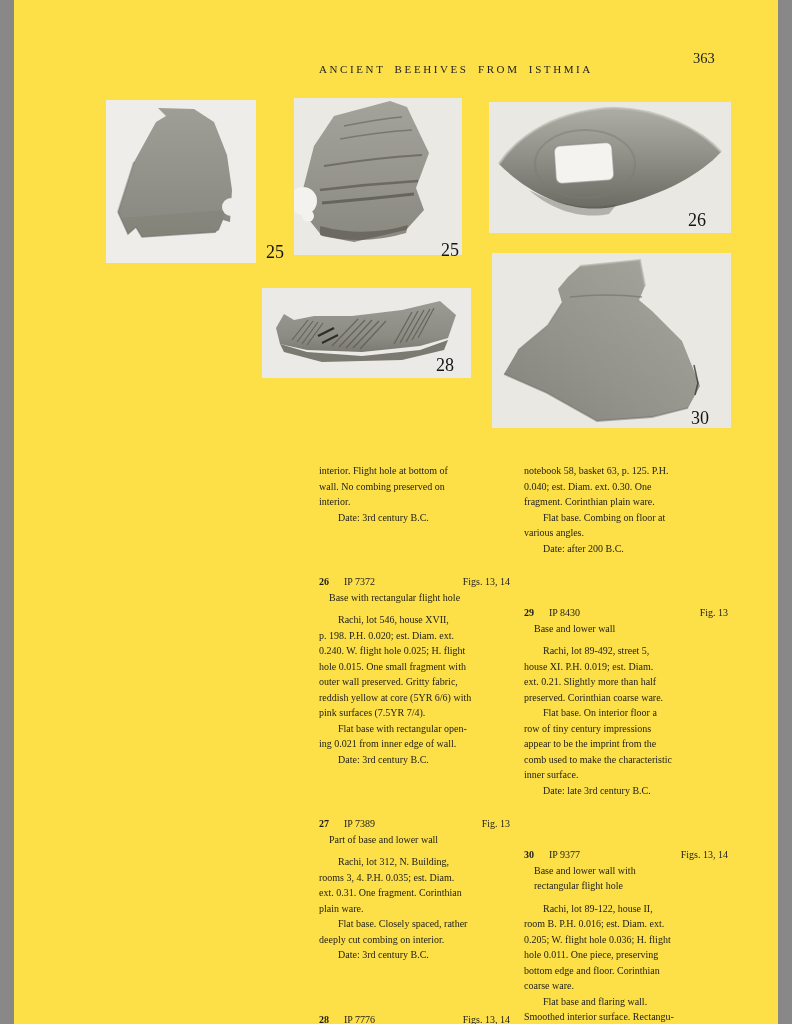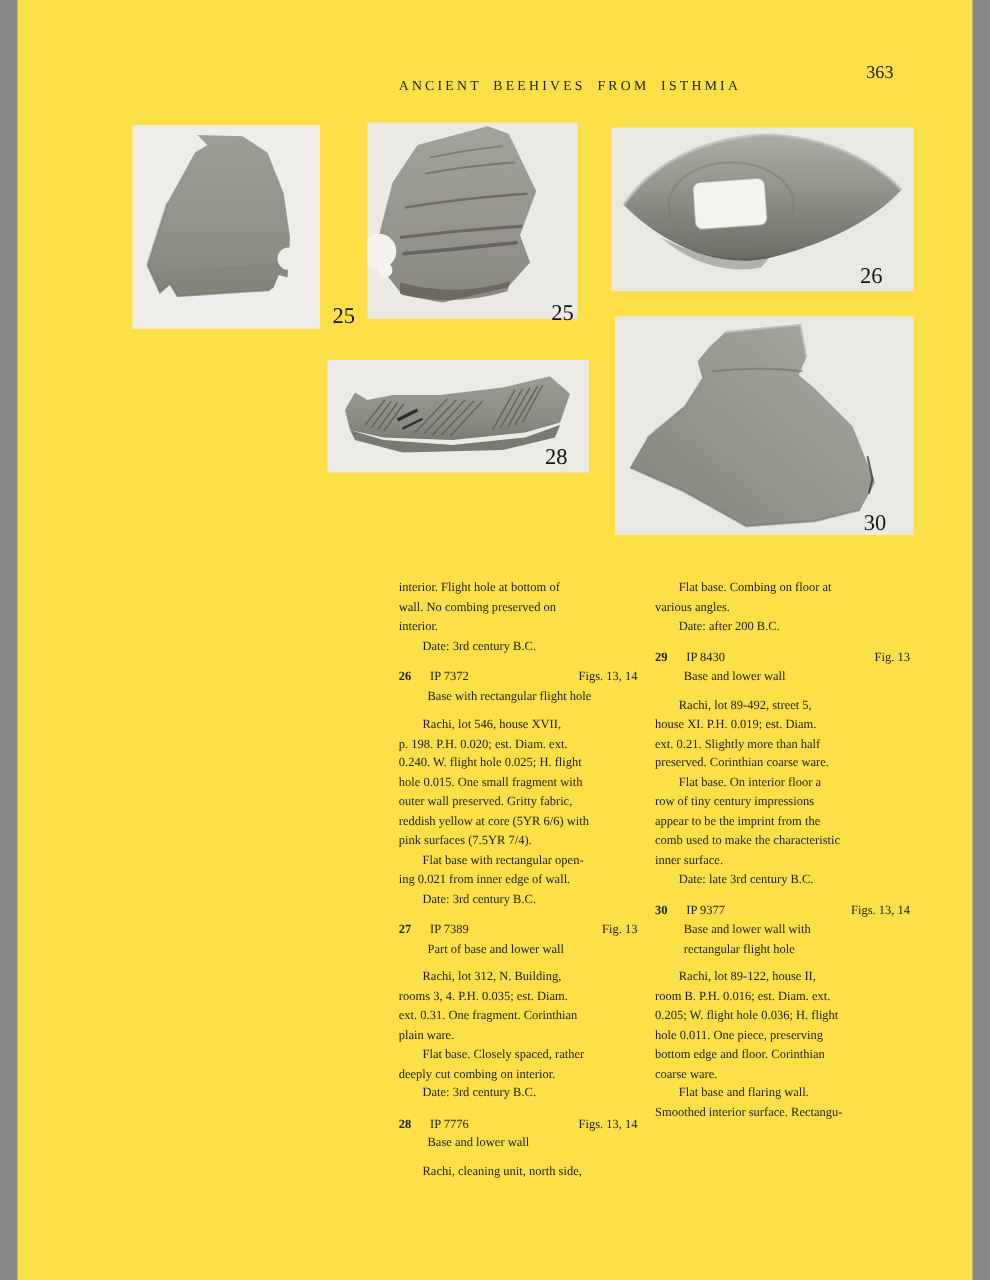--- a/index.html
+++ b/index.html
@@ -30,23 +30,23 @@
   }
   
   .col{position:absolute; top:463px; font-size:10px; line-height:15.5px;}
   .col-left{left:305px; width:194px;}
   .col-right{left:510px; width:207px;}
   .para{white-space:pre; }
   .para.ind{text-indent:19px;}
   .entry{margin-top:9px;}
   .ehead{display:flex; align-items:baseline;}
   .enum{width:25px; font-weight:bold; flex:0 0 25px;}
-  .eip{flex:0 0 auto;}
+  .eip{flex:0 0 auto;margin-top:40px;}
   .efigs{margin-left:auto; padding-right:3px;}
-  .esub{margin-left:23px; white-space:pre; margin-bottom:7px;}
+  .esub{margin-left:10px; white-space:pre; margin-bottom:7px;}
 </style>
 </head>
 <body>
 
 <div class="page">
 
   <div class="running-head">ANCIENT BEEHIVES FROM ISTHMIA</div>
   <div class="page-number">363</div>
 
   <div class="photo" style="left:92px; top:100px; width:150px; height:163px; background:#eeede9;">
@@ -205,20 +205,23 @@
         <div class="ehead">
           <span class="enum">28</span>
           <span class="eip">IP 7776</span>
           <span class="efigs">Figs. 13, 14</span>
         </div>
         <div class="esub">Base and lower wall</div>
       </div>
       <div class="para ind">Rachi, cleaning unit, north side,</div>
     </div>
   <div class="col col-right">
+      <div class="para">notebook 58, basket 63, p. 125. P.H.
+0.040; est. Diam. ext. 0.30. One
+fragment. Corinthian plain ware.</div>
       <div class="para ind">Flat base. Combing on floor at
 various angles.</div>
       <div class="para ind">Date: after 200 B.C.</div>
       <div class="entry">
         <div class="ehead">
           <span class="enum">29</span>
           <span class="eip">IP 8430</span>
           <span class="efigs">Fig. 13</span>
         </div>
         <div class="esub">Base and lower wall</div>

